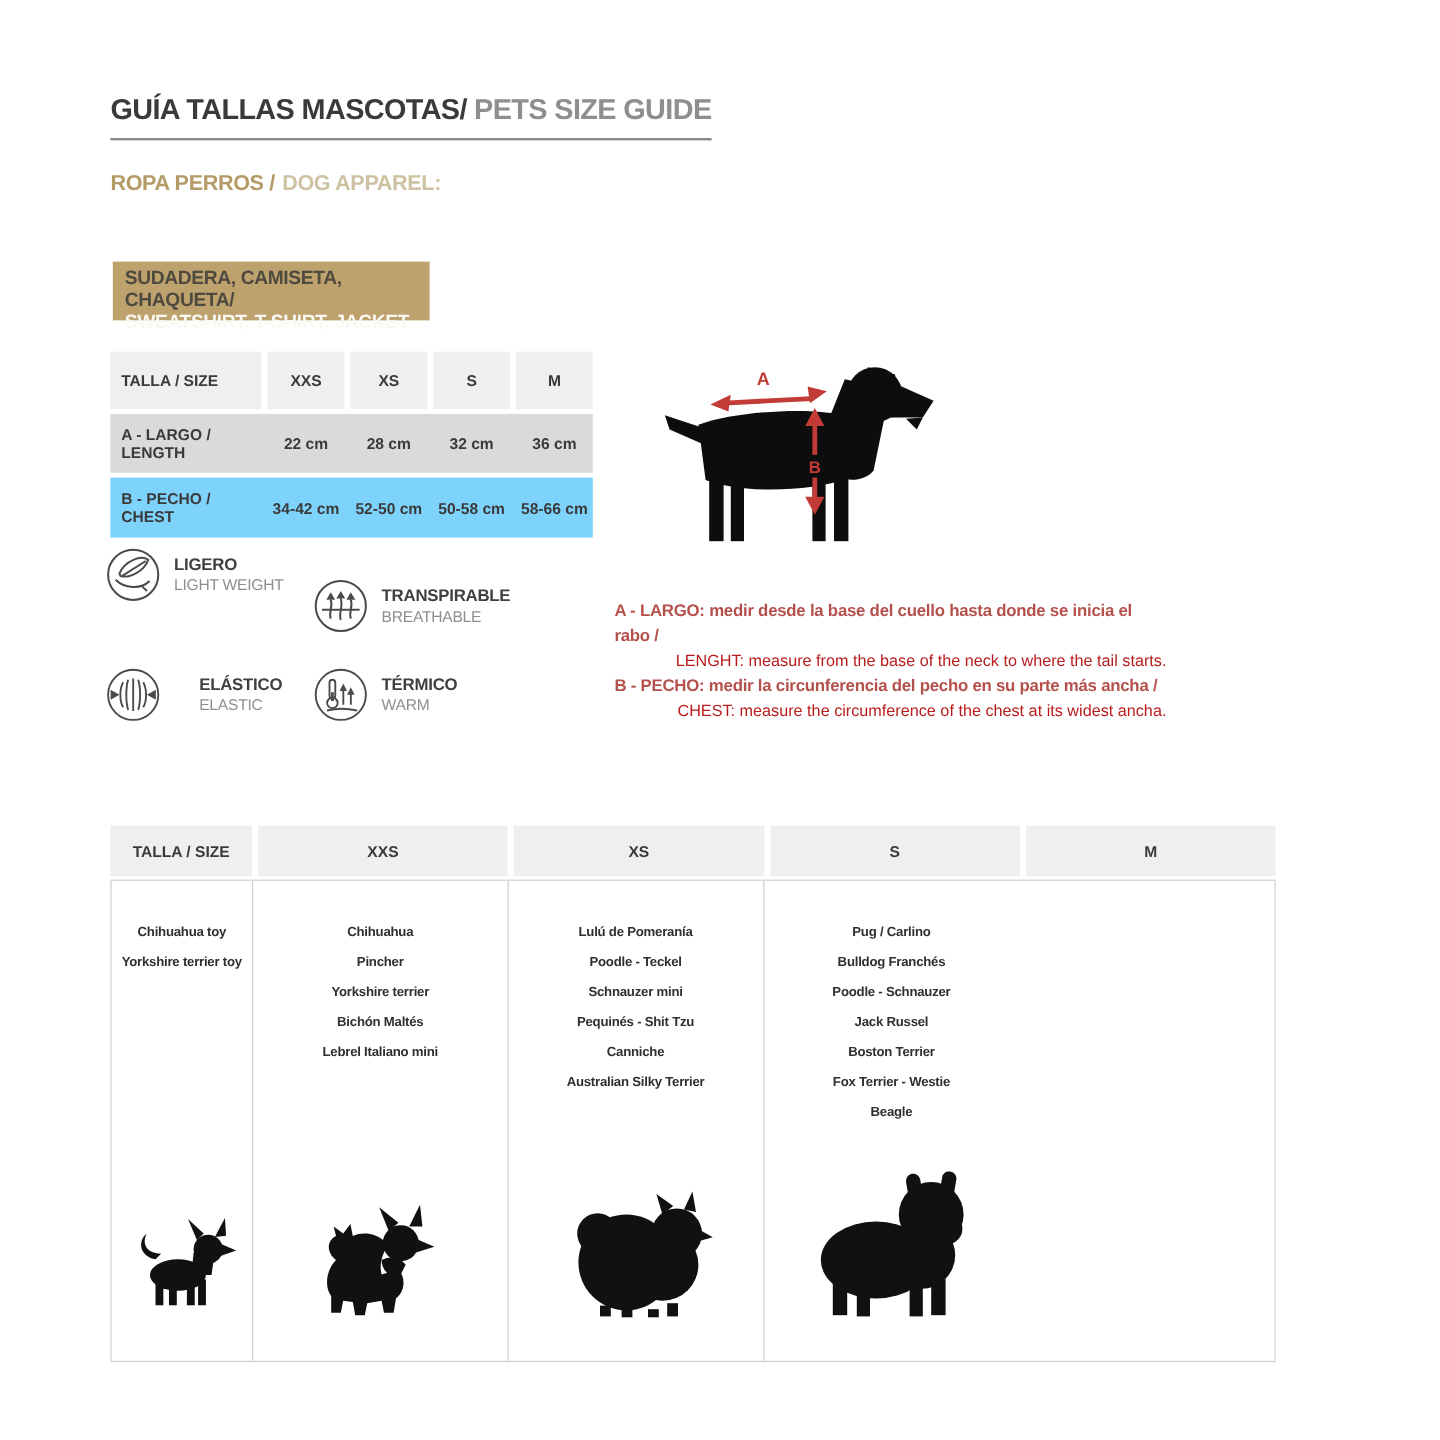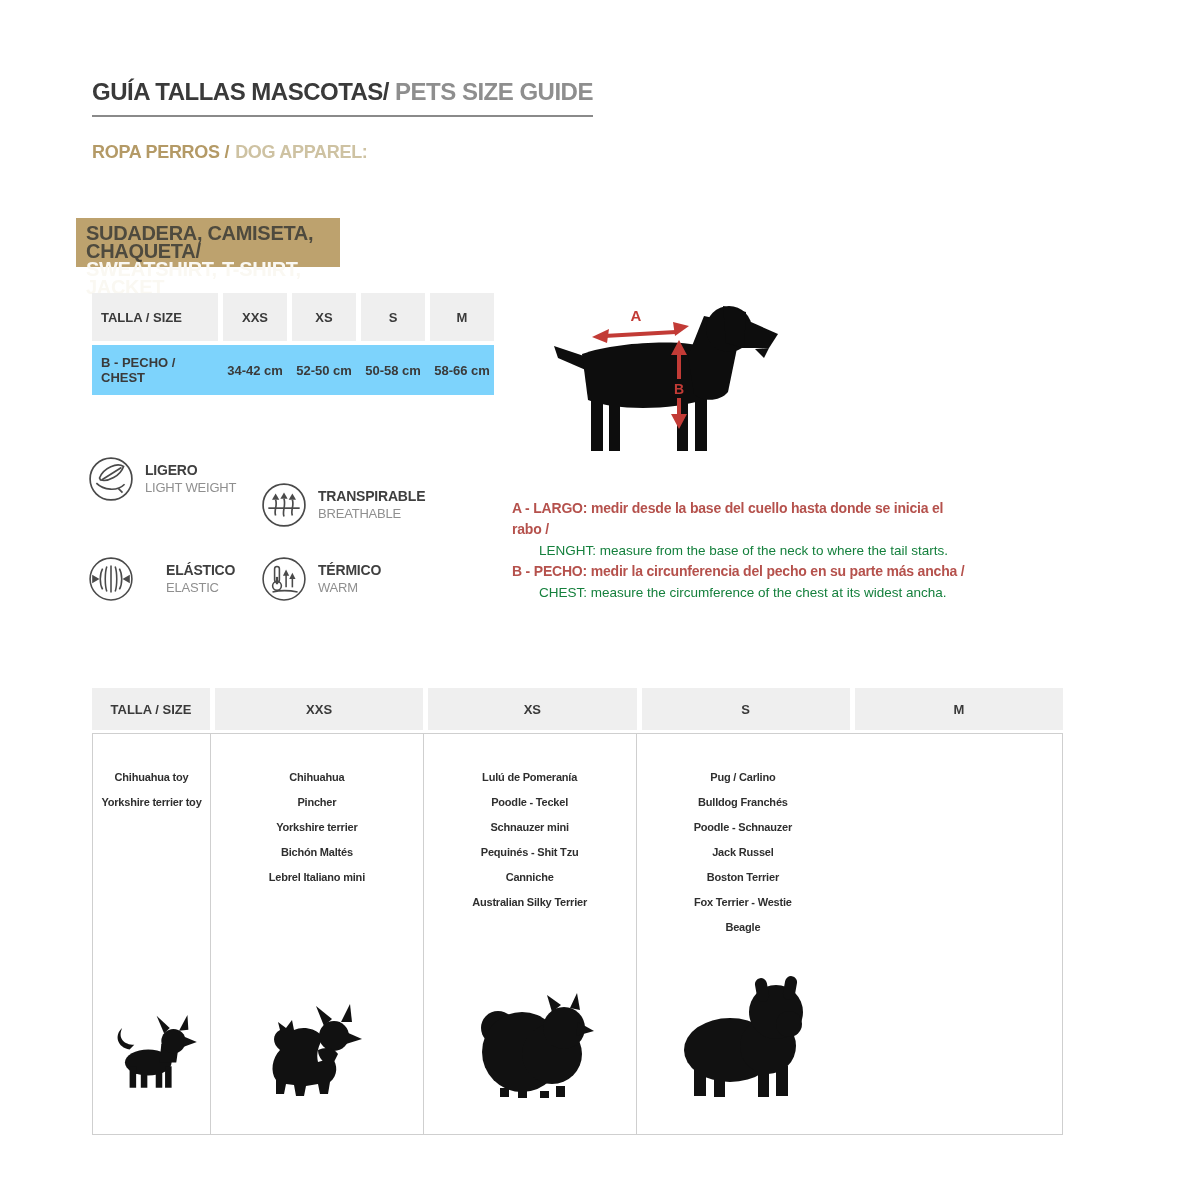--- a/index.html
+++ b/index.html
@@ -14,23 +14,23 @@
     font-size:24px; font-weight:bold; letter-spacing:-0.5px;
     padding-bottom:9px; border-bottom:2px solid #8a8a8a;
   }
   .title .t-es { color:#3a3a3a; }
   .title .t-en { color:#8e8e8e; margin-left:6px; }
   .subtitle { position:absolute; left:92px; top:142px; font-size:18px; font-weight:bold; letter-spacing:-0.3px;text-align:center; }
   .subtitle .s-es { color:#b49a66; }
   .subtitle .s-en { color:#cec2a2; margin-left:6px; }
   
   .catbox {
-    position:absolute; left:76px; top:218px; width:264px; height:49px;
+    position:absolute; left:94px; top:218px; width:264px; height:49px;
     background:#bda26e; padding:6px 10px; line-height:18px;
-    font-size:20px; font-weight:bold; letter-spacing:-0.3px;
+    font-size:16px; font-weight:bold; letter-spacing:-0.3px;
   }
   .catbox .c-es { color:#4e4a3e; display:block; }
   .catbox .c-en { color:#faf8f2; display:block; }
   
   .sizetable { position:absolute; left:92px; top:293px; width:402px; font-size:13px; font-weight:bold; }
   .st-row { display:flex; gap:5px; margin-bottom:4px; }
   .st-row .cell { display:flex; align-items:center; justify-content:center; }
   .st-row .c0 { width:126px; justify-content:flex-start; padding-left:9px; }
   .st-row .c1,.st-row .c2,.st-row .c3,.st-row .c4 { width:64px; }
   .st-header { height:48px; }
@@ -44,21 +44,21 @@
   .f1 { left:88px;  top:456px; }
   .f2 { left:261px; top:482px; }
   .f3 { left:88px;  top:556px;gap:32px; }
   .f4 { left:261px; top:556px; }
   .feature .labels { line-height:17px; }
   .feature .fe-es { display:block; font-size:14px; font-weight:bold; color:#3f3f3f; letter-spacing:-0.2px; }
   .feature .fe-en { display:block; font-size:13px; color:#8f8f8f; letter-spacing:-0.2px; }
   
   .notes { position:absolute; left:512px; top:498px; width:460px; line-height:21px; }
   .note-es { font-size:14px; font-weight:bold; color:#b5514c; letter-spacing:-0.2px; }
-  .note-en { font-size:13.5px; color:#15803d; padding-left:27px; }
+  .note-en { font-size:13.5px; color:#b91c1c; padding-left:27px;text-align:right; }
   
   .breedtable { position:absolute; left:92px; top:688px; width:971px; }
   .bt-header { display:grid; grid-template-columns:118px 1fr 1fr 1fr 1fr; gap:5px; height:42px; margin-bottom:3px; }
   .bt-header .cell {
     background:#efefef; display:flex; align-items:center; justify-content:center;
     font-size:13px; font-weight:bold;
   }
   .bt-body {
     display:grid; grid-template-columns:118px 1fr 1fr 1fr 1fr;
     height:402px; border:1px solid #cfcfcf;
@@ -88,20 +88,27 @@
   <span class="c-en">SWEATSHIRT, T-SHIRT, JACKET</span>
 </div>
 
 <div class="sizetable">
   <div class="st-row st-header">
     <div class="cell c0">TALLA /  SIZE</div>
     <div class="cell c1">XXS</div>
     <div class="cell c2">XS</div>
     <div class="cell c3">S</div>
     <div class="cell c4">M</div>
+  </div>
+  <div class="st-row st-a">
+    <div class="cell c0">A - LARGO / LENGTH</div>
+    <div class="cell c1">22 cm</div>
+    <div class="cell c2">28 cm</div>
+    <div class="cell c3">32 cm</div>
+    <div class="cell c4">36 cm</div>
   </div>
   <div class="st-row st-b">
     <div class="cell c0">B -  PECHO / CHEST</div>
     <div class="cell c1">34-42 cm</div>
     <div class="cell c2">52-50 cm</div>
     <div class="cell c3">50-58 cm</div>
     <div class="cell c4">58-66 cm</div>
   </div>
 </div>
 

